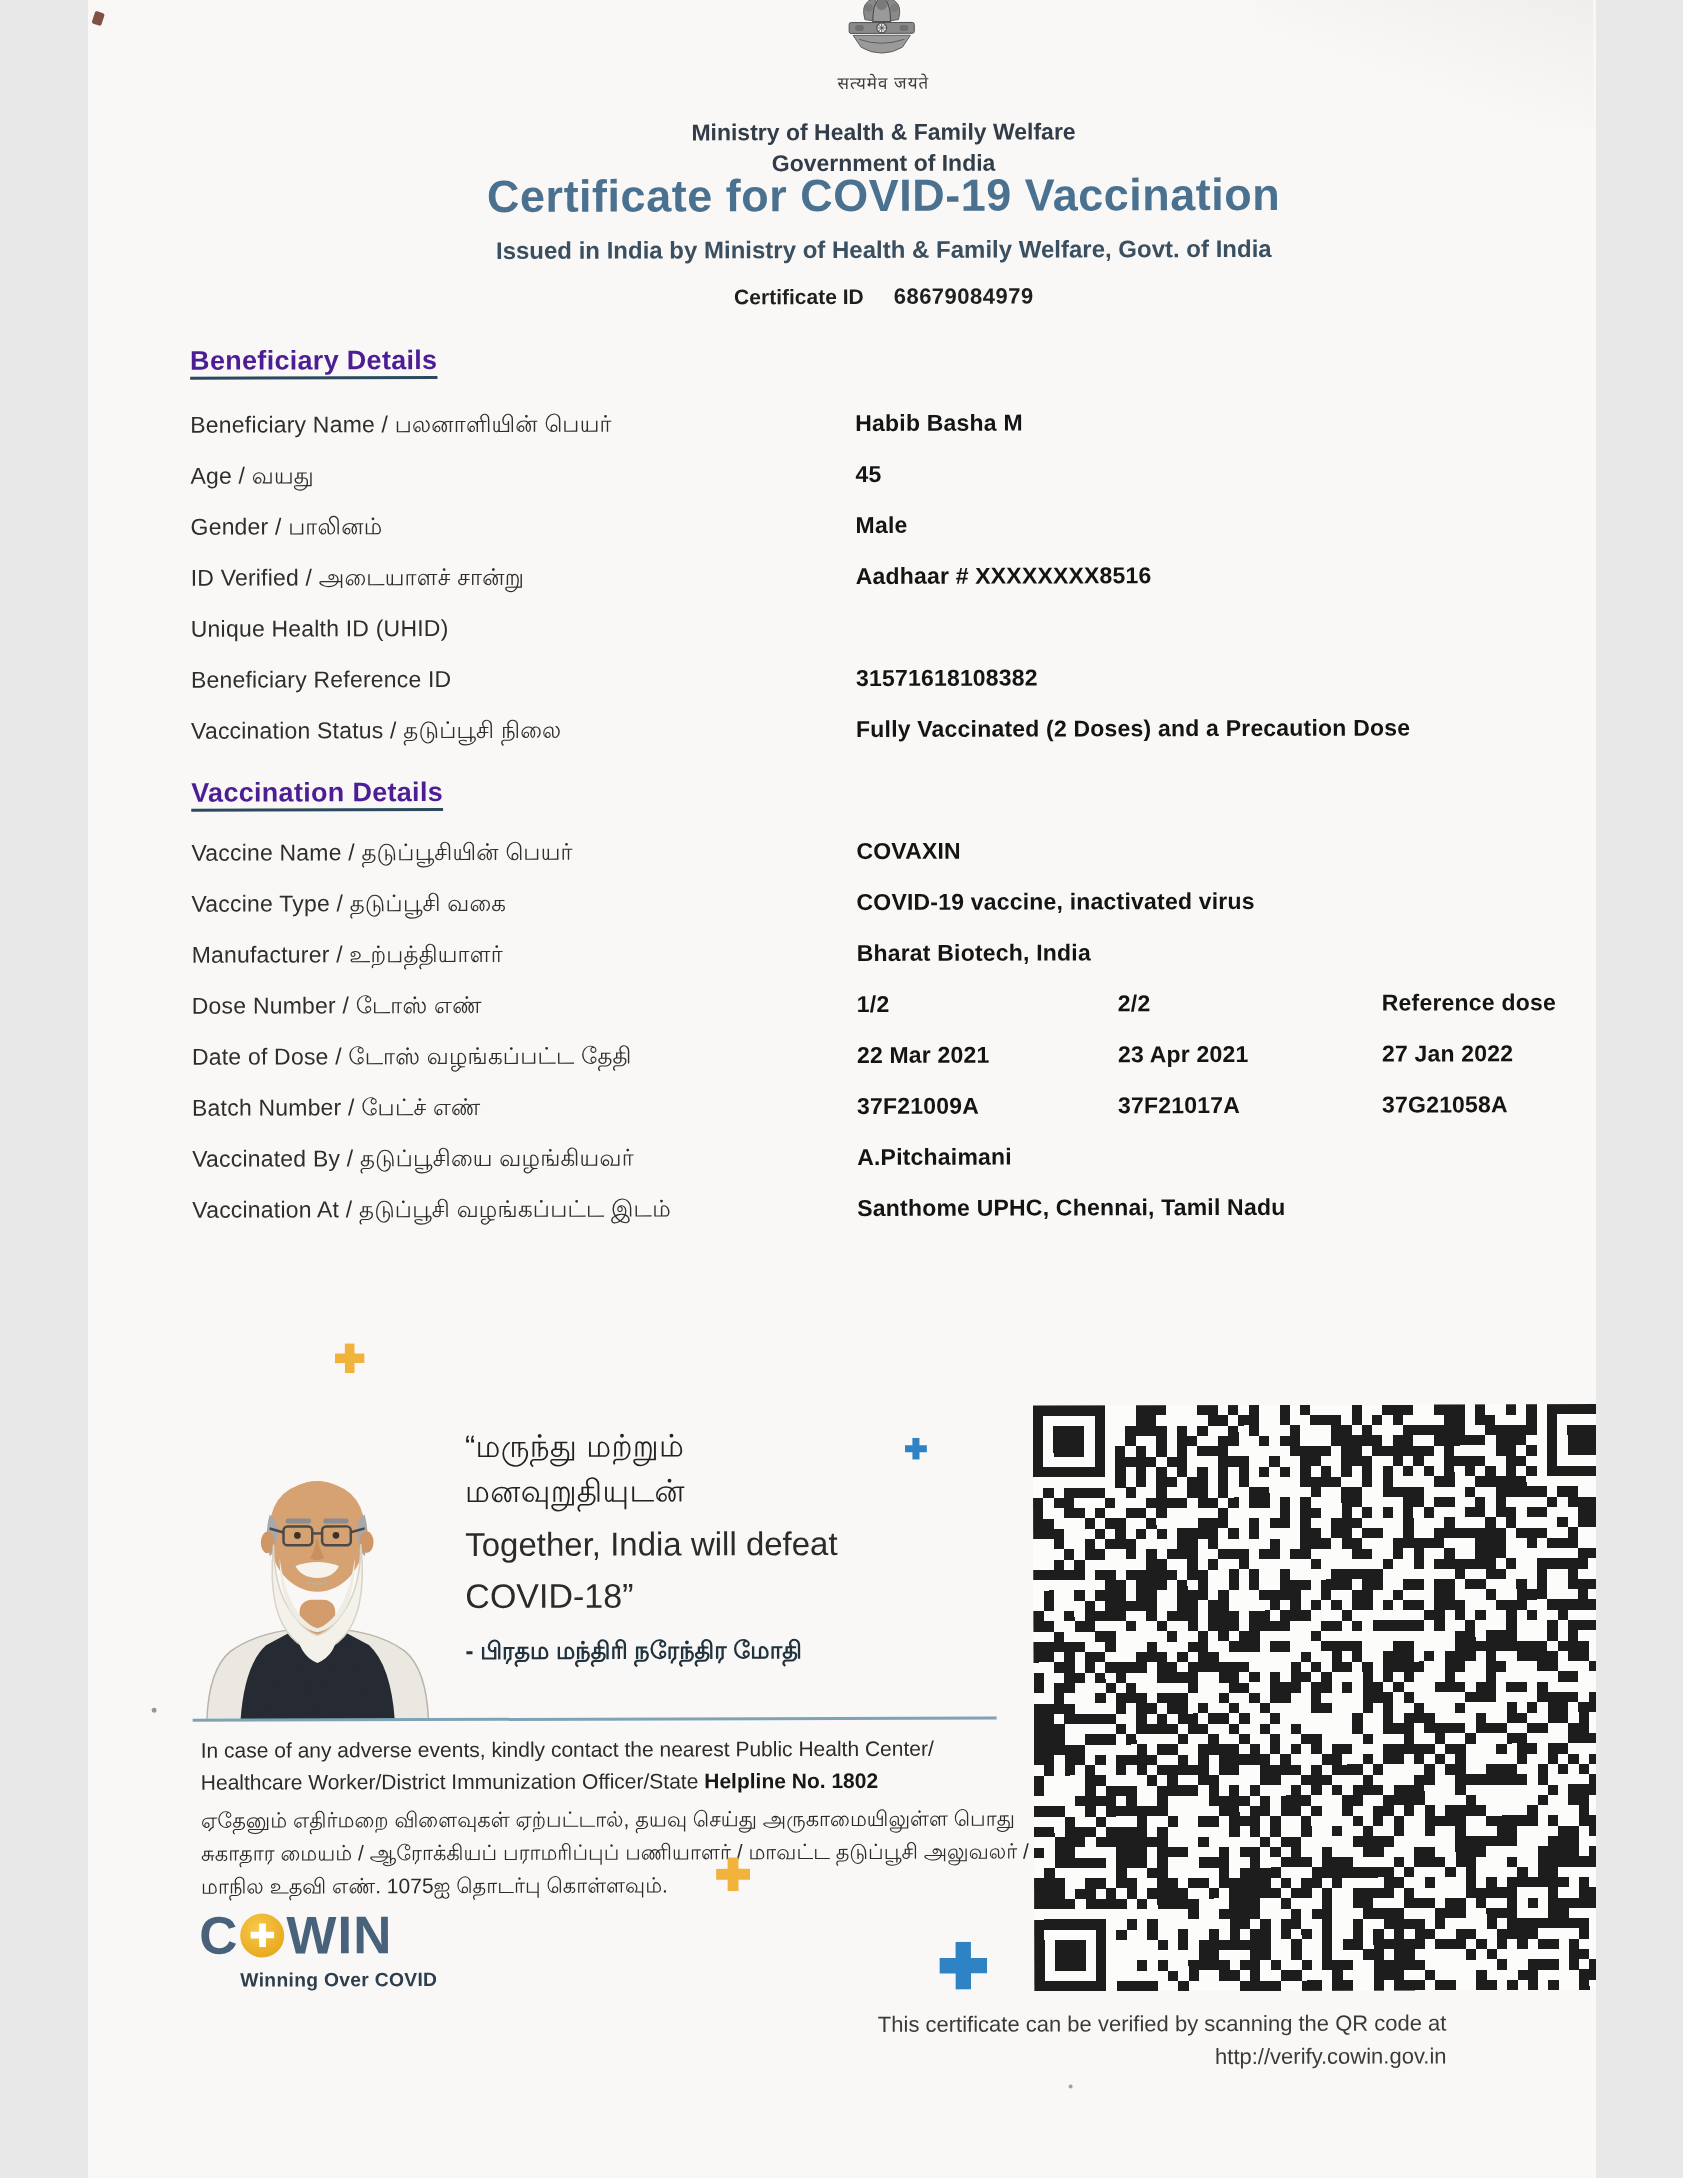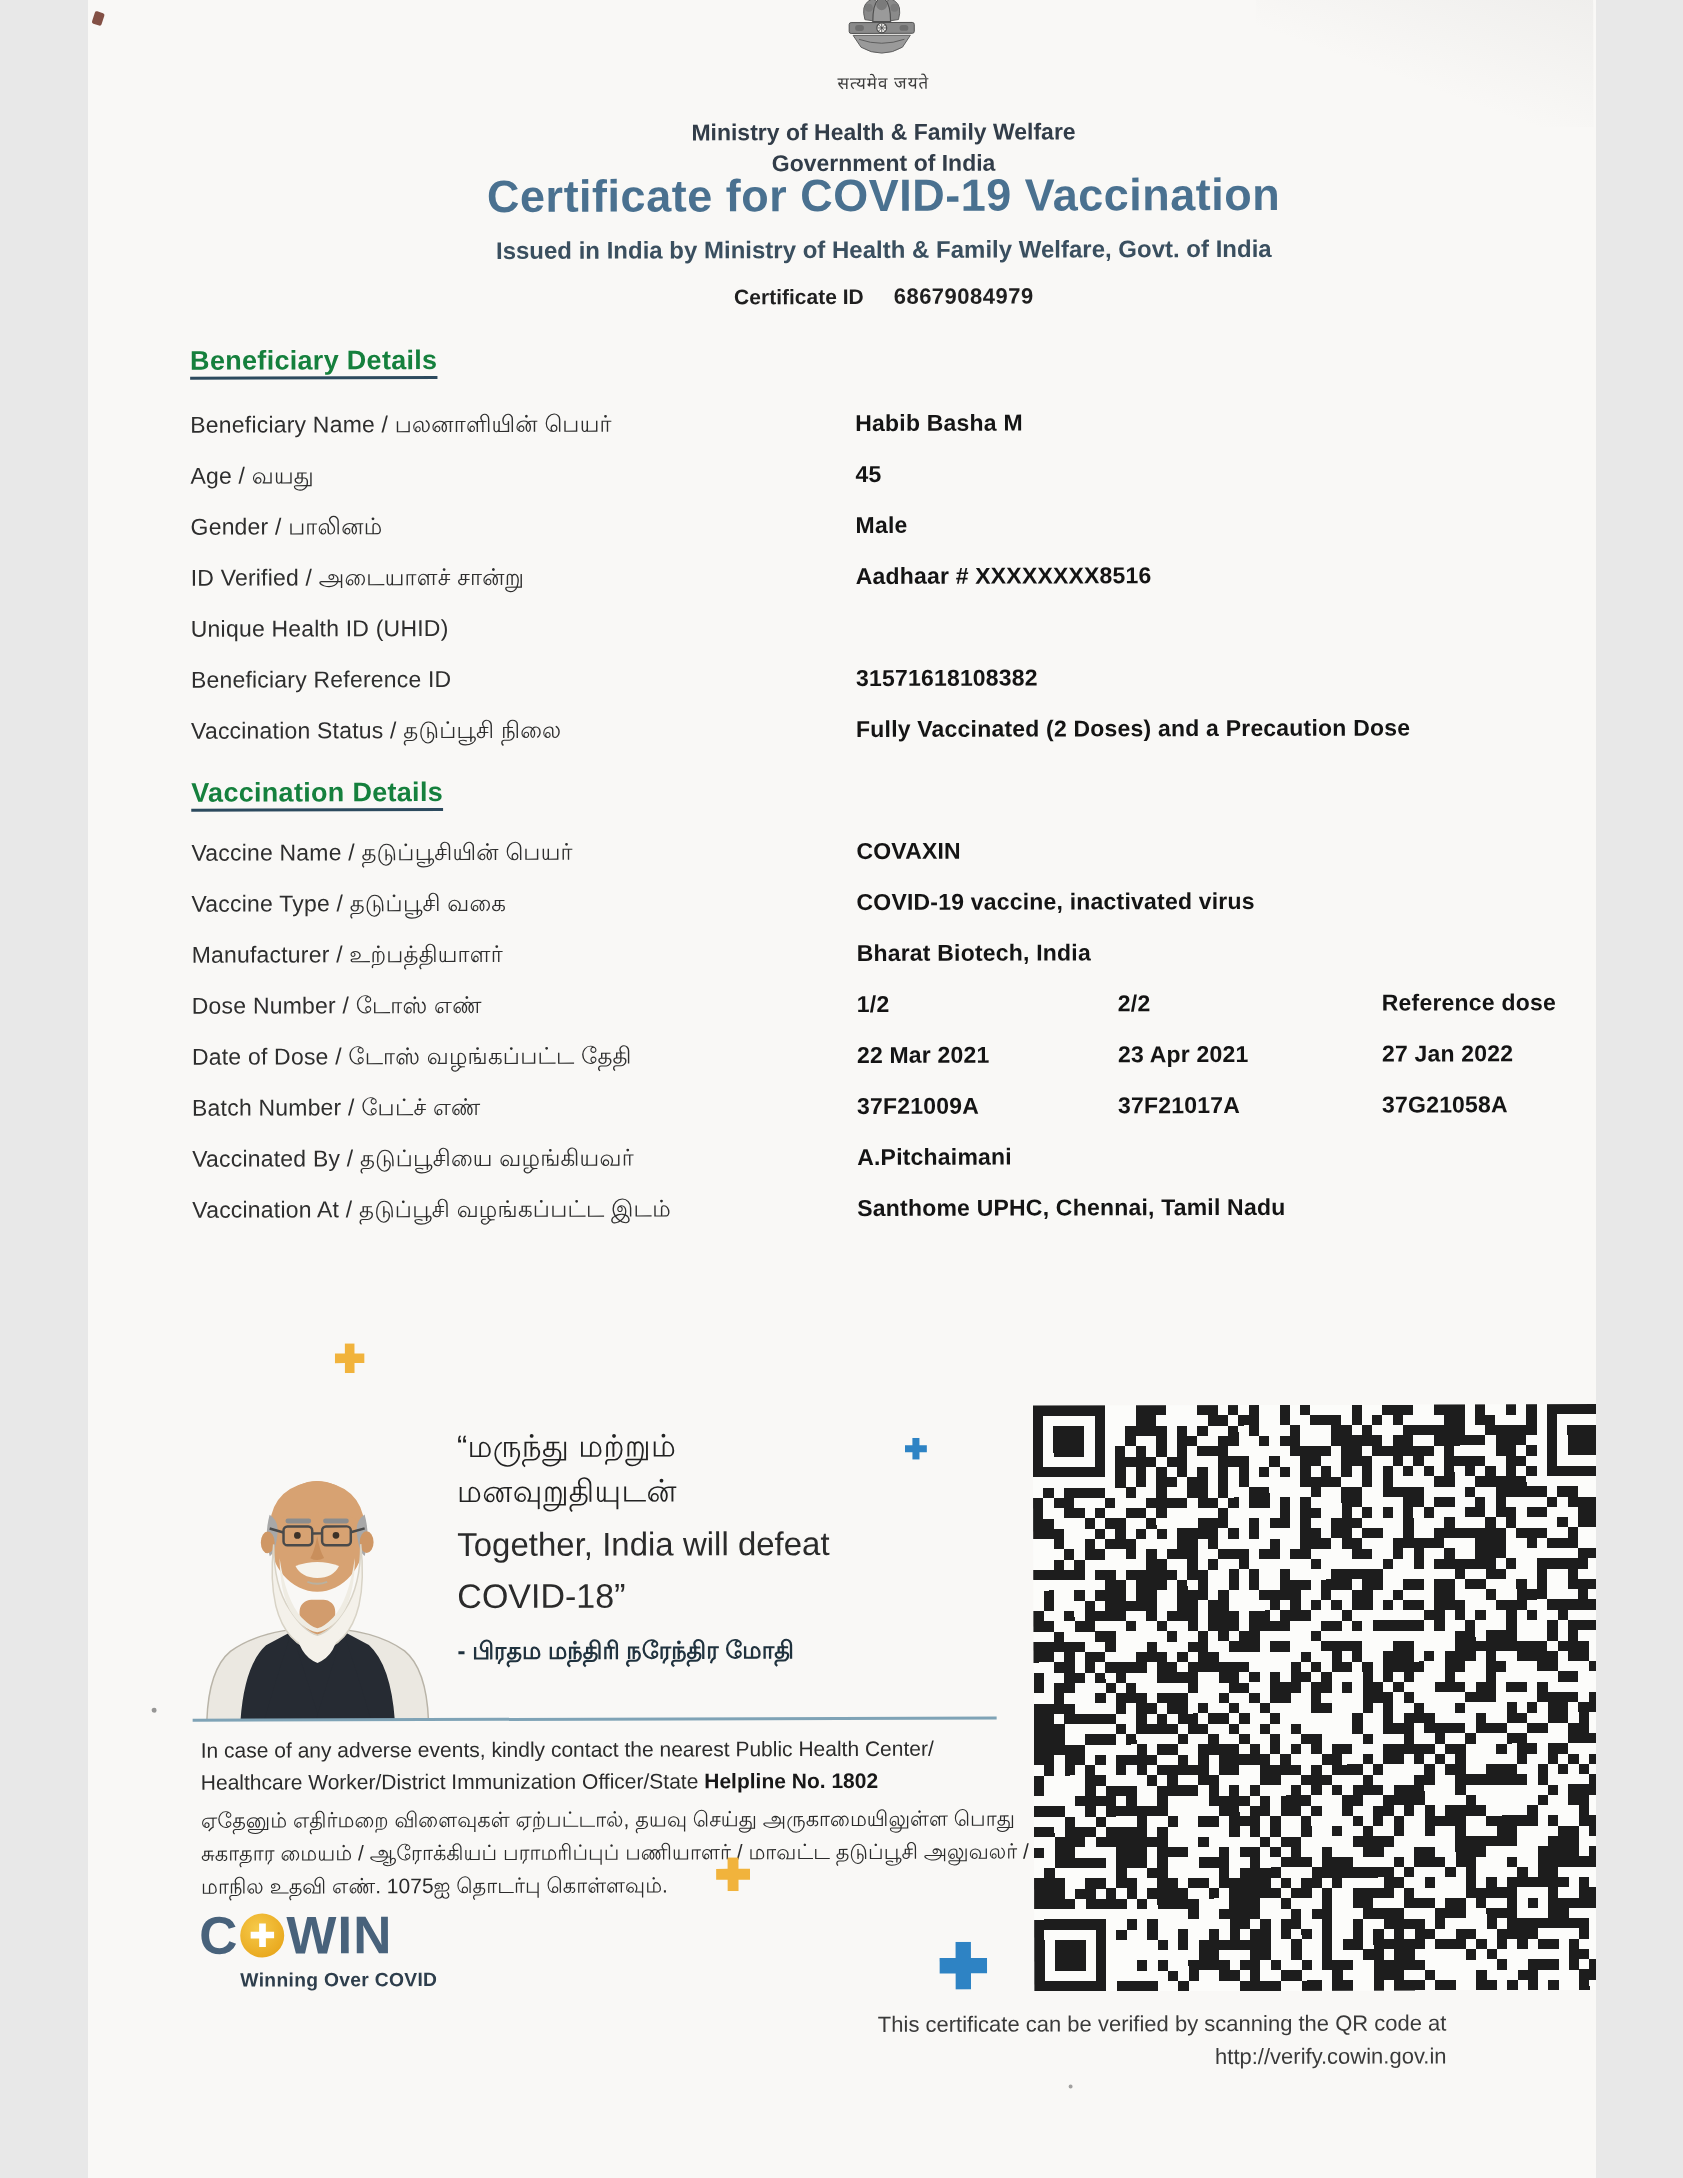--- a/index.html
+++ b/index.html
@@ -15,21 +15,21 @@
   .center-band { left:0; width:1596px; text-align:center; }
   .motto { top:71px; font-size:17px; color:#3c3c3c; letter-spacing:1px; }
   .ministry { top:117px; font-size:23px; line-height:31px; font-weight:bold; color:#323d49; }
   .title { top:170px; font-size:45px; font-weight:bold; color:#4a7190; letter-spacing:0.5px; }
   .subtitle { top:236px; font-size:24px; font-weight:bold; color:#3a4f5f; }
   .certid { top:284px; font-size:21px; font-weight:bold; color:#1f1f1f; }
   .certid .num { margin-left:30px; font-size:22px; letter-spacing:0.5px; }
 
   
   .section-heading {
-    left:104px; font-size:27px; font-weight:bold; color:#15803d; letter-spacing:0.3px;
+    left:104px; font-size:27px; font-weight:bold; color:#4c1d95; letter-spacing:0.3px;
     text-decoration:underline; text-decoration-thickness:3px; text-underline-offset:7px;
     text-decoration-color:#2c4a5e;
   }
 
   
   .rows { left:104px; width:1485px; }
   .row { position:relative; height:51px; }
   .row .lbl {
     position:absolute; left:0; top:0; width:653px;
     font-size:23px; color:#2e2e2e; letter-spacing:0.2px;
@@ -41,21 +41,21 @@
   .row .val2 { left:926px; width:248px; }
   .row .val3 { left:1190px; width:287px; }
 
   
   .plus { position:absolute;
     clip-path:polygon(34% 0,66% 0,66% 34%,100% 34%,100% 66%,66% 66%,66% 100%,34% 100%,34% 66%,0 66%,0 34%,34% 34%);
   }
   .plus.yellow { background:#f1b33c; }
   .plus.blue { background:#2e83c4; }
 
-  .quote { left:368px; color:#282828; }
+  .quote { left:376px; color:#282828; }
   .quote-ta { font-size:31px; letter-spacing:0.3px; color:#222; }
   .quote-en1 { font-size:33px; color:#2b2b2b; }
   .quote-en2 { font-size:34px; color:#2b2b2b; }
   .quote-attrib { font-size:24px; font-weight:bold; color:#20323e; }
 
   .divider { top:1717px; left:103px; width:804px; height:3px; background:#7fa3b6; }
 
   .footnote { left:111px; font-size:21px; line-height:32px; color:#2b2b2b; }
   .footnote b { color:#181818; }
   .footnote-ta { line-height:33px; }

